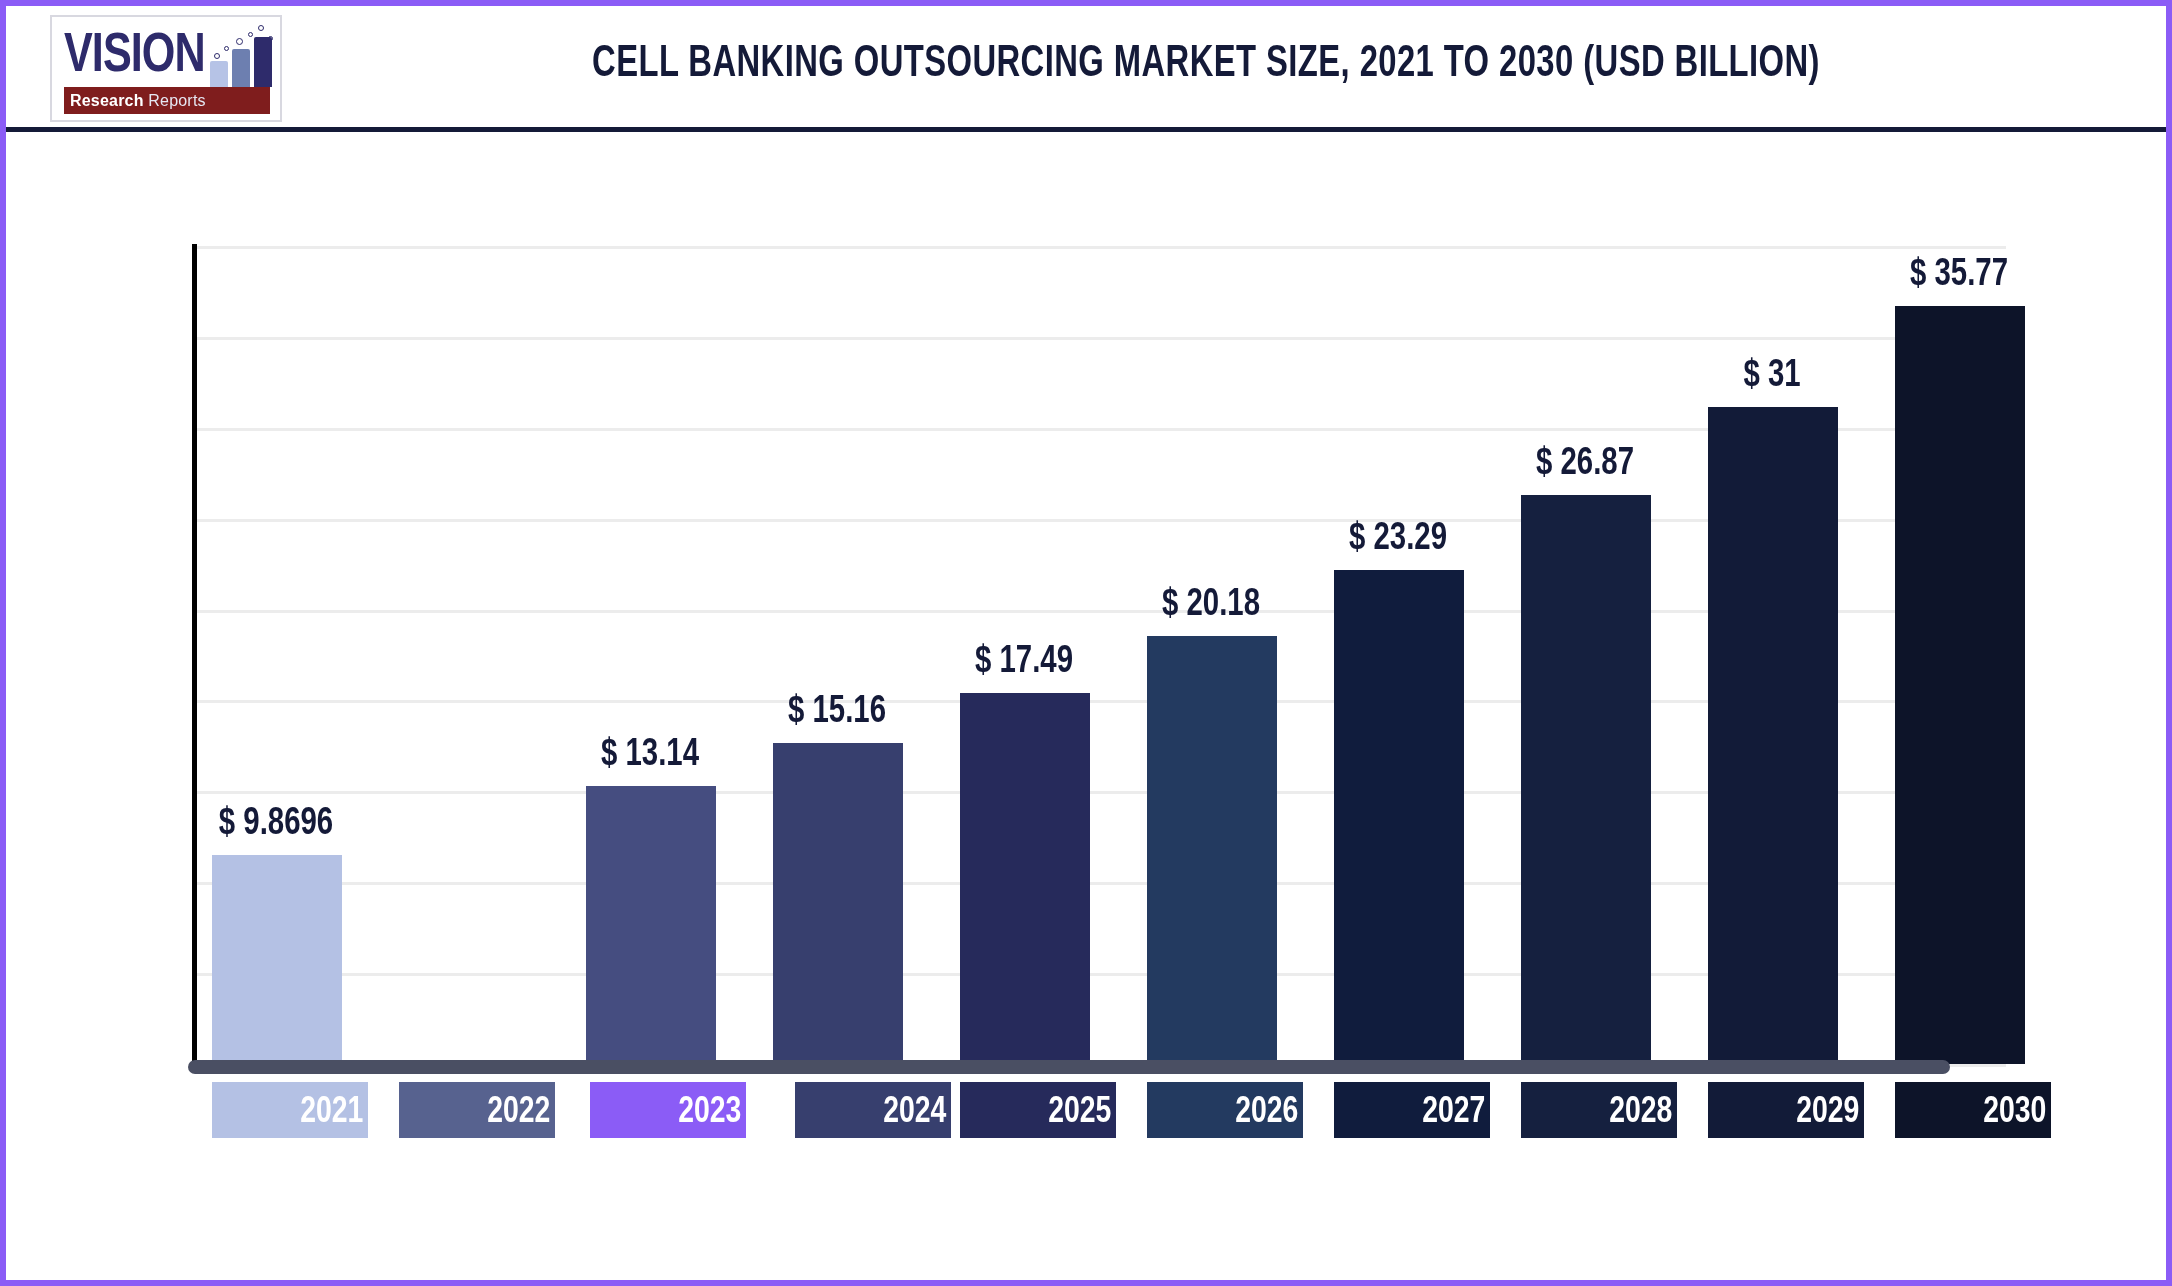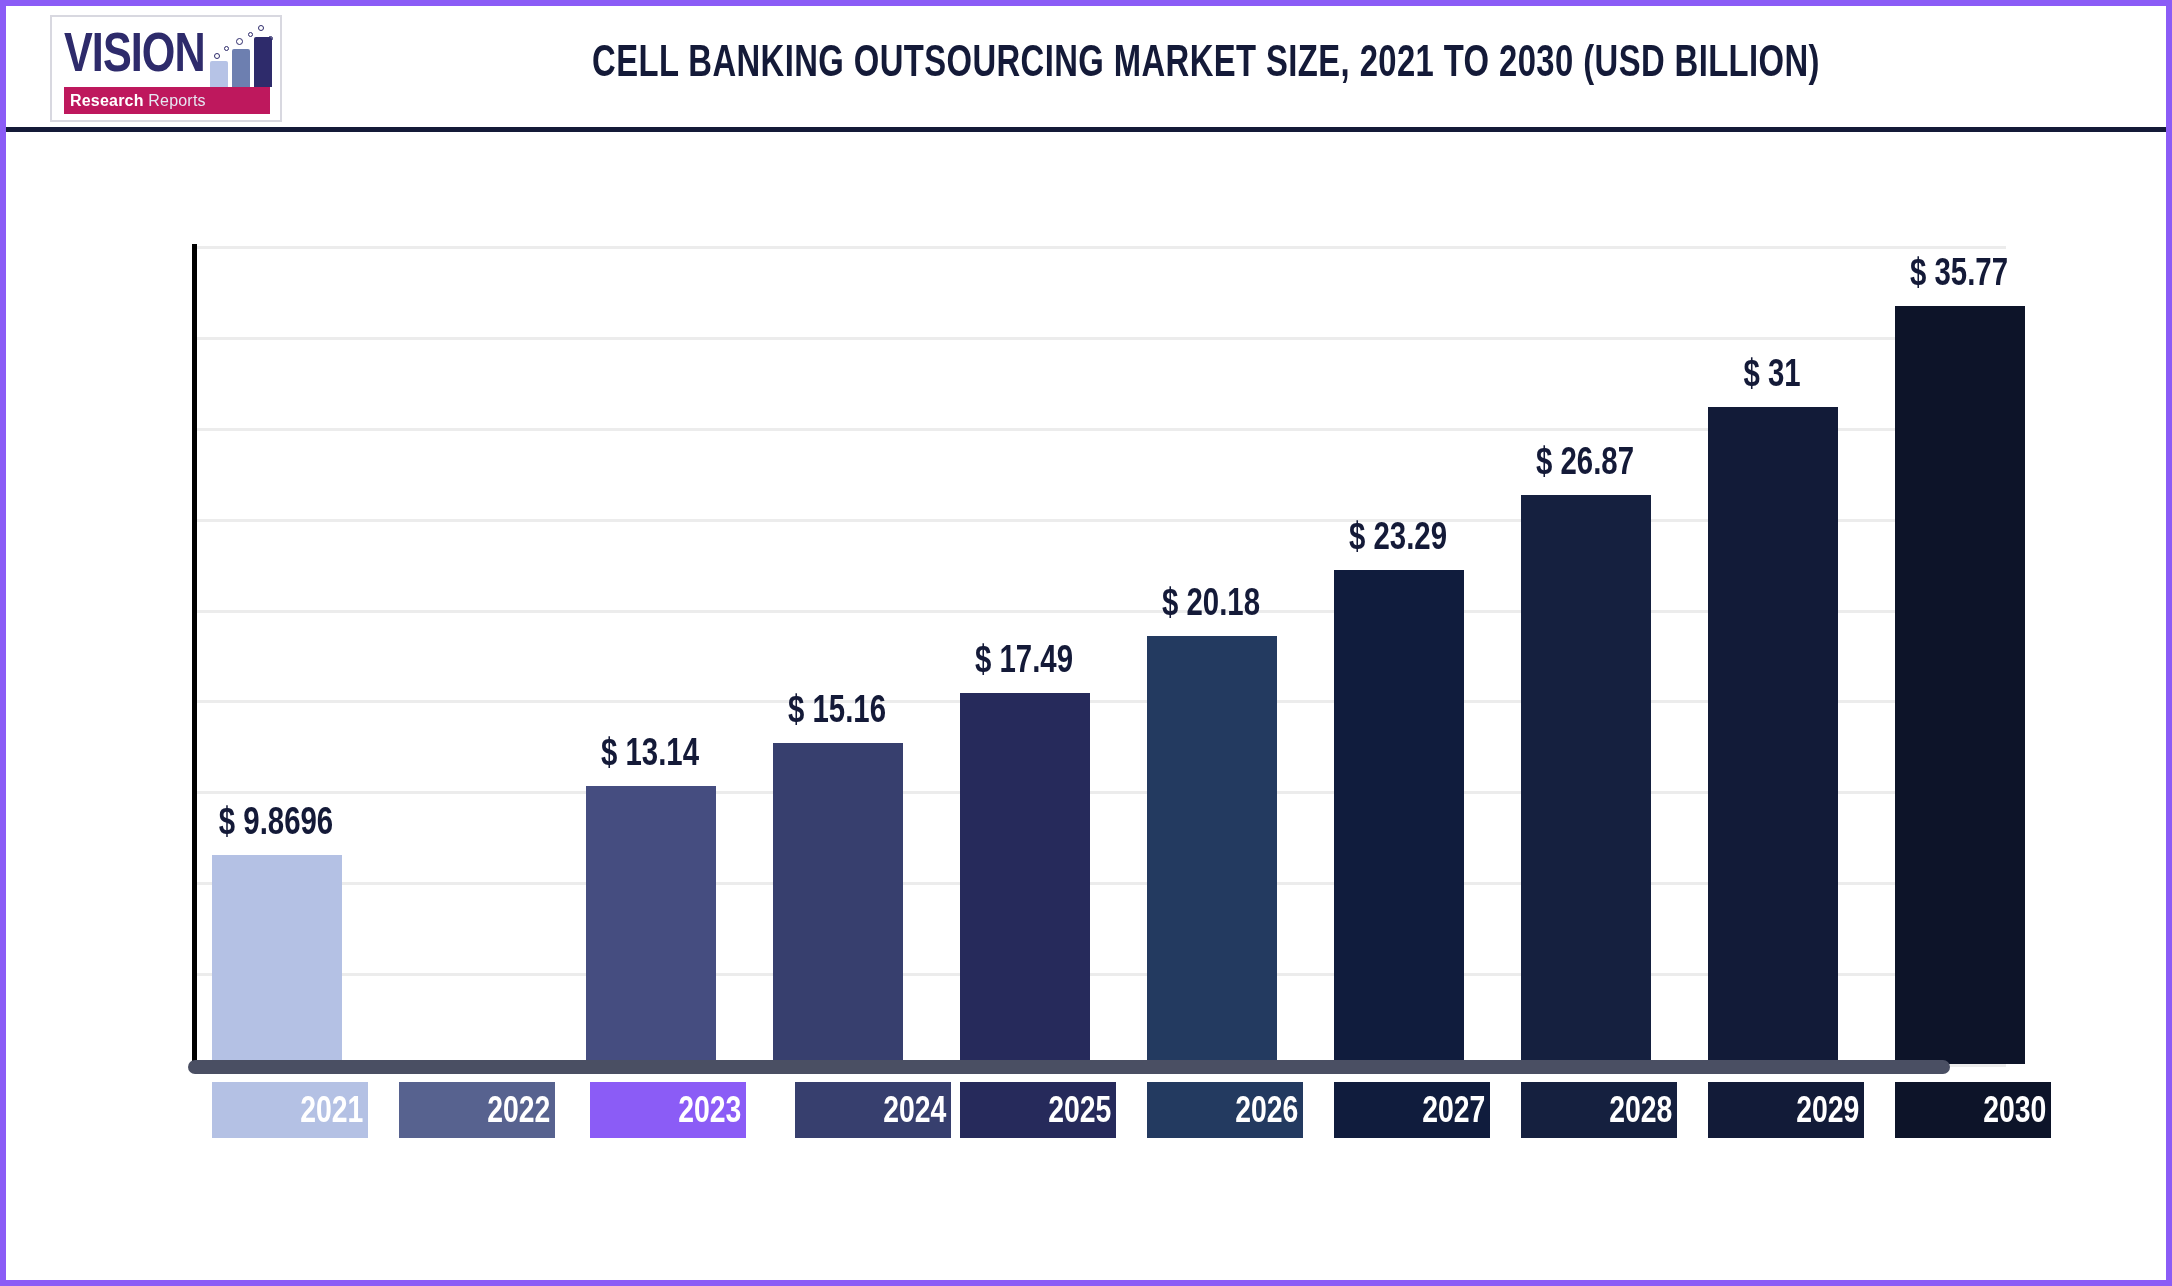--- a/index.html
+++ b/index.html
@@ -71,21 +71,21 @@
     border: 1.6px solid #2e2b6b;
     border-radius: 50%;
     background: transparent;
   }
   #logo-strip {
     position: absolute;
     left: 4px;
     right: 2px;
     bottom: 1px;
     height: 27px;
-    background: #be185d;
+    background: #7f1d1d;
     color: #ffffff;
     font-size: 16px;
     line-height: 27px;
     padding-left: 6px;
     letter-spacing: 0.2px;
     white-space: nowrap;
   }
   #logo-strip b { font-weight: bold; }
   #logo-strip span.light { font-weight: normal; color: #e6e7f2; }
 

